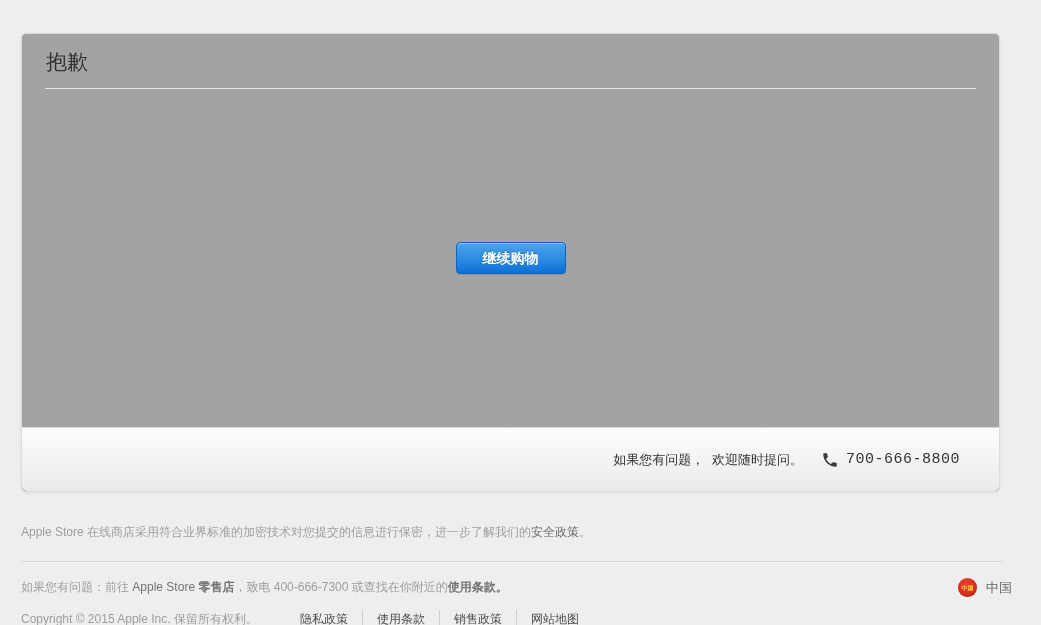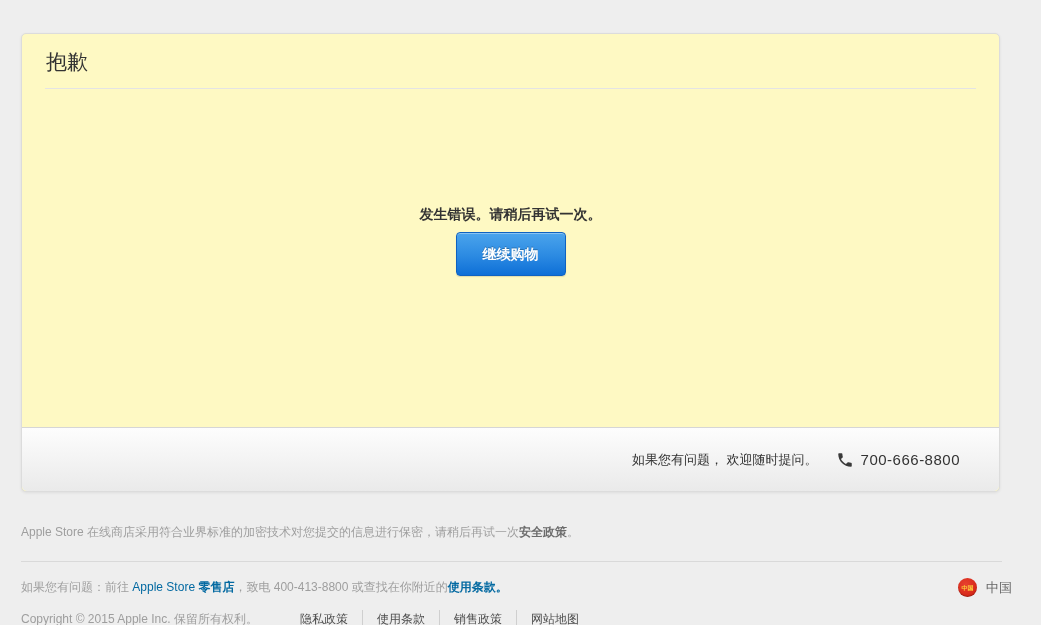--- a/index.html
+++ b/index.html
@@ -9,21 +9,21 @@
     background: #eeeeee;
     font-family: "Liberation Sans", sans-serif;
     color: #333;
     overflow: hidden;
   }
 
   
   .card {
     margin: 33px 0 0 21px;
     width: 979px;
-    background: #fef9c3;
+    background: #a3a3a3;
     border: 1px solid #dcdcdc;
     border-radius: 5px;
     box-shadow: 0 1px 3px rgba(0,0,0,0.07);
   }
   .card-header {
     margin: 0 23px;
     padding: 14px 1px 13px;
     border-bottom: 1px solid #e4e4e4;
   }
   .card-title {
@@ -37,24 +37,24 @@
     height: 338px;
     text-align: center;
     padding-top: 117px;
   }
   .error-message {
     font-size: 14px;
     font-weight: bold;
     color: #333;
   }
   .continue-button {
-    margin-top: 8px;
+    margin-top: 36px;
     display: inline-block;
     padding: 0 26px;
-    height: 44px;
+    height: 32px;
     line-height: 30px;
     font-family: "Liberation Sans", sans-serif;
     font-size: 14px;
     font-weight: bold;
     color: #fff;
     background: linear-gradient(to bottom, #4ba4ec 0%, #2b8ae2 55%, #0e6fd7 100%);
     border: 1px solid #0f62c1;
     border-radius: 4px;
     box-shadow: inset 0 1px 0 rgba(255,255,255,0.35), 0 1px 1px rgba(0,0,0,0.12);
     text-shadow: 0 -1px 0 rgba(0,0,0,0.25);
@@ -62,47 +62,48 @@
   }
   .contact-bar {
     height: 64px;
     border-top: 1px solid #d6d6d6;
     background: linear-gradient(to bottom, #fdfdfd, #eaeaea);
     border-radius: 0 0 5px 5px;
     display: flex;
     align-items: center;
     justify-content: flex-end;
     padding-right: 39px;
+    font-family: Liberation Mono, monospace;
   }
   .contact-text { font-size: 13px; color: #333; }
   .phone-icon { margin: 0 7px 0 18px; display: inline-flex; }
   .contact-phone { font-size: 15px; color: #333; letter-spacing: 0.5px; }
 
   
   .security-note {
     margin: 32px 21px 0;
     font-size: 12px;
     color: #9e9e9e;
   }
-  .security-link { color: #6b6b6b; font-weight: bold; text-decoration: none; cursor: pointer; text-align: center; }
+  .security-link { color: #6b6b6b; font-weight: normal; text-decoration: none; cursor: pointer; text-align: center; }
 
   .footer-divider {
     border: none;
     border-top: 1px solid #d9d9d9;
     margin: 20px 39px 16px 21px;
   }
   .shopping-row {
     display: flex;
     align-items: center;
     justify-content: space-between;
     margin: 0 29px 0 21px;
     font-size: 12px;
     color: #9e9e9e;
   }
-  .link-blue { color: #0369a1; text-decoration: none; cursor: pointer; }
+  .link-blue { color: #737373; text-decoration: none; cursor: pointer; }
   .bold { font-weight: bold; }
   .country-selector {
     display: flex;
     align-items: center;
     gap: 9px;
     color: #666;
     font-size: 13px;
     cursor: pointer;
   }
   .flag-badge {
@@ -136,41 +137,40 @@
 </style>
 </head>
 <body>
 
 <div class="card">
   <div class="card-header">
     <h1 class="card-title">抱歉</h1>
   </div>
 
   <div class="card-main">
-    <div class="error-message">发生错误。请稍后再试一次。</div>
     <button class="continue-button">继续购物</button>
   </div>
 
   <div class="contact-bar">
     <span class="contact-text">如果您有问题， 欢迎随时提问。</span>
     <span class="phone-icon">
       <svg width="18" height="18" viewBox="0 0 24 24" fill="#3a3a3a">
         <path d="M6.62 10.79c1.44 2.83 3.76 5.14 6.59 6.59l2.2-2.2c.27-.27.67-.36 1.02-.24 1.12.37 2.33.57 3.57.57.55 0 1 .45 1 1V20c0 .55-.45 1-1 1-9.39 0-17-7.61-17-17 0-.55.45-1 1-1h3.5c.55 0 1 .45 1 1 0 1.25.2 2.45.57 3.57.11.35.03.74-.25 1.02l-2.2 2.2z"></path>
       </svg>
     </span>
     <span class="contact-phone">700-666-8800</span>
   </div>
 </div>
 
-<p class="security-note"><span>Apple Store 在线商店采用符合业界标准的加密技术对您提交的信息进行保密，请稍后再试一次</span><a class="security-link">安全政策</a><span>。</span></p>
+<p class="security-note"><span>Apple Store 在线商店采用符合业界标准的加密技术对您提交的信息进行保密，进一步了解我们的</span><a class="security-link">安全政策</a><span>。</span></p>
 
 <hr class="footer-divider">
 
 <div class="shopping-row">
-  <span><span>如果您有问题：前往 </span><a class="link-blue"><span>Apple Store </span><span class="bold">零售店</span></a><span>，致电 400-413-8800 或查找在你附近的</span><a class="link-blue bold">使用条款</a><span class="link-blue bold">。</span></span>
+  <span><span>如果您有问题：前往 </span><a class="link-blue"><span>Apple Store </span><span class="bold">零售店</span></a><span>，致电 400-666-7300 或查找在你附近的</span><a class="link-blue bold">使用条款</a><span class="link-blue bold">。</span></span>
 
   <span class="country-selector">
     <span class="flag-badge">中国</span>
     <span>中国</span>
   </span>
 </div>
 
 <div class="copyright-row">
   <span>Copyright © 2015 Apple Inc. 保留所有权利。</span>
   <span class="footer-nav">

